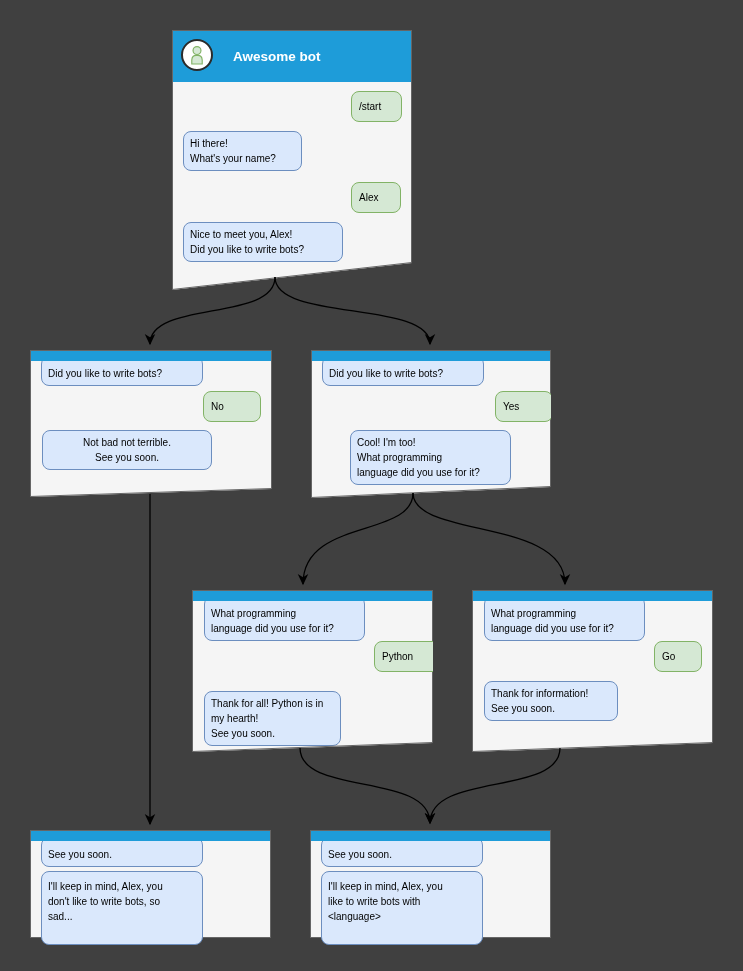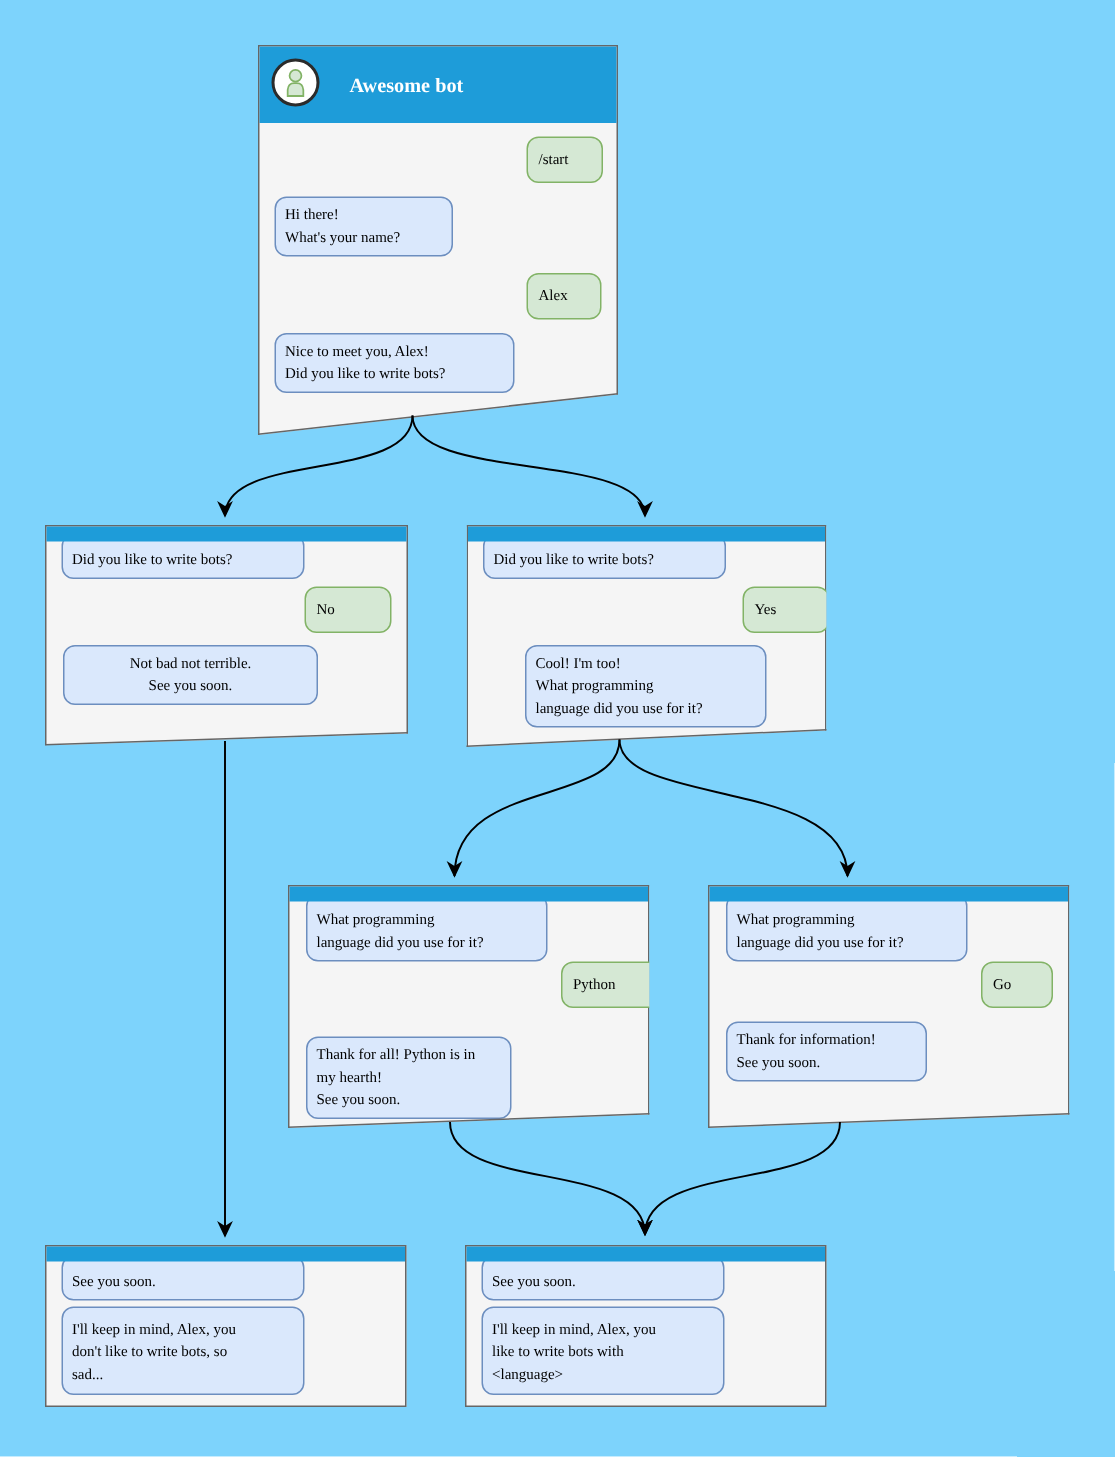--- a/index.html
+++ b/index.html
@@ -2,22 +2,22 @@
 <html style="--titlebar: #1e9cd9; --window-fill: #f5f5f5; --window-border: #666666; --bot-fill: #dae8fc; --bot-border: #6c8ebf; --user-fill: #d5e8d4; --user-border: #82b366; --arrow: #000000; --title-text: #ffffff; --text: #000000;"><head>
 <meta charset="utf-8">
 <style>
   :root{
     --titlebar:#1e9cd9; --window-fill:#f5f5f5; --window-border:#666666;
     --bot-fill:#dae8fc; --bot-border:#6c8ebf; --user-fill:#d5e8d4; --user-border:#82b366;
     --arrow:#000000; --title-text:#ffffff; --text:#000000;
   }
   html,body{margin:0;padding:0;background:#ffffff;}
   #canvas{
-    position:relative;width:743px;height:971px;background:#7dd3fc;overflow:hidden;
-    font-family:Liberation Serif, serif;color:var(--text);
+    position:relative;width:743px;height:971px;background:#404040;overflow:hidden;
+    font-family:Liberation Sans, sans-serif;color:var(--text);
   }
   .win{
     position:absolute;background:var(--window-fill);
     border:1px solid var(--window-border);box-sizing:border-box;
   }
   .win.cut{border-bottom:none;}
   .titlebar{
     position:absolute;left:0;top:0;right:0;height:10px;background:var(--titlebar);z-index:3;
   }
   .titlebar.big{
@@ -31,21 +31,21 @@
     background:#ffffff;border:2px solid #2b2b2b;box-sizing:border-box;
     display:flex;align-items:center;justify-content:center;z-index:4;
   }
   .bubble{
     position:absolute;box-sizing:border-box;border-radius:8px;
     font-size:10px;line-height:15px;white-space:pre;z-index:1;
   }
   .bubble.bot{background:var(--bot-fill);border:1px solid var(--bot-border);padding:4px 6px;}
   .bubble.user{background:var(--user-fill);border:1px solid var(--user-border);padding:7px 7px;}
   .bubble.tuck{padding-top:9px;}
-  .bubble.roomy{padding-top:7px;padding-bottom:5px;}
+  .bubble.roomy{padding-top:7px;padding-bottom:20px;}
   #overlay{position:absolute;left:0;top:0;z-index:10;pointer-events:none;}
   #overlay .edge{stroke:var(--window-border);stroke-width:1;fill:none;}
   #overlay .arrow{stroke:var(--arrow);stroke-width:1.3;fill:none;}
   #overlay .head{fill:var(--arrow);}
 </style>
 </head>
 <body>
 
 <div id="canvas">
 

